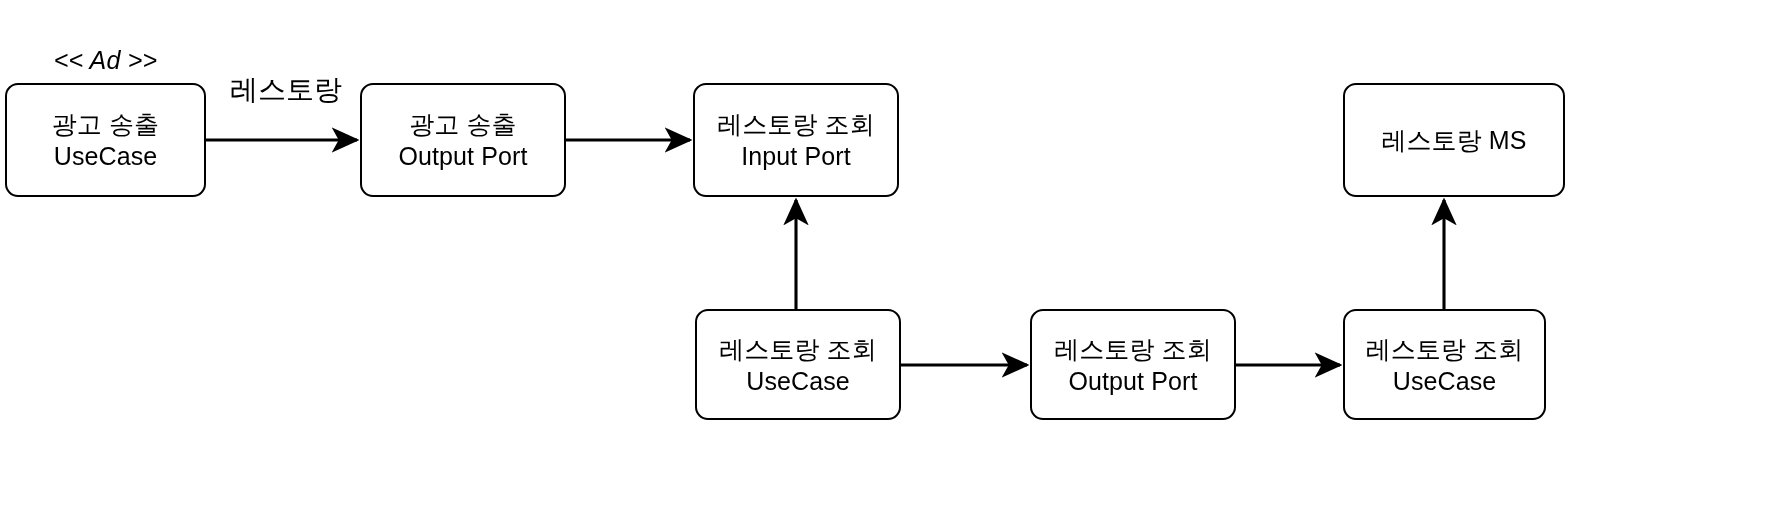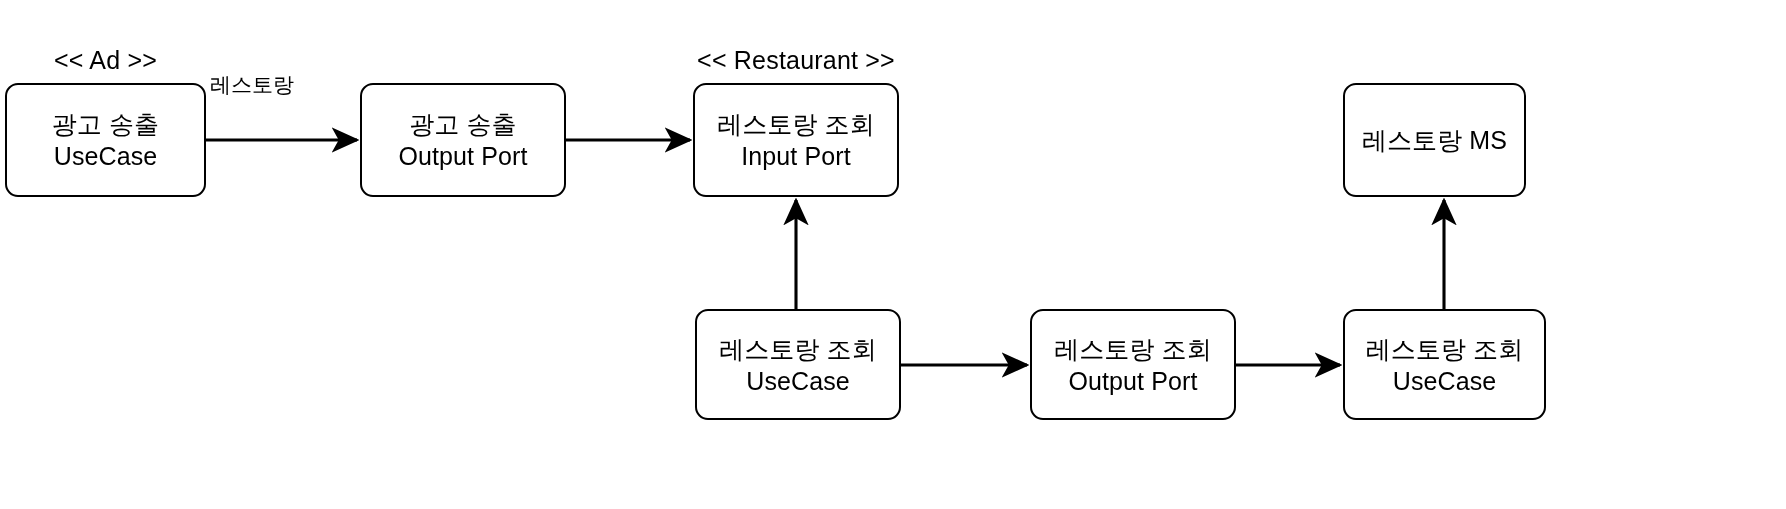--- a/index.html
+++ b/index.html
@@ -46,25 +46,26 @@
   .node .line2 {
     display: block;
     white-space: nowrap;
   }
   .stereotype {
     position: absolute;
     font-size: 25px;
     white-space: nowrap;
     text-align: center;
     letter-spacing: 0.2px;
+    font-style: italic;
   }
   .edge-label {
     position: absolute;
-    font-size: 21px;
-    text-align: left;
+    font-size: 28px;
+    text-align: center;
     line-height: 1.26;
     white-space: nowrap;
     font-family: Liberation Serif, serif;
   }
   .edge-label span {
     display: block;
   }
   .topbar {
     position: absolute;
     background: #ffffff;
@@ -89,42 +90,41 @@
       <line x1="566" y1="140" x2="690" y2="140"></line>
       <line x1="796" y1="309" x2="796" y2="200"></line>
       <line x1="901" y1="365" x2="1027" y2="365"></line>
       <line x1="1236" y1="365" x2="1340" y2="365"></line>
       <line x1="1444" y1="309" x2="1444" y2="200"></line>
     </g>
   </svg>
 
   <div class="stereotype" style="left:5px; top:46px; width:201px;">&lt;&lt; Ad &gt;&gt;</div>
 
-  <div class="stereotype" style="left:693px; top:46px; width:206px;">&lt;&lt; Restaurant &gt;&gt;</div>
 
   <div class="edge-label" style="left:210px; top:72px; width:152px;">
     <span>레스토랑</span>
   </div>
 
   <div class="node" style="left:5px; top:83px; width:201px; height:114px;">
     <span class="line1">광고 송출</span>
     <span class="line2">UseCase</span>
   </div>
 
   <div class="node" style="left:360px; top:83px; width:206px; height:114px;">
     <span class="line1">광고 송출</span>
     <span class="line2">Output Port</span>
   </div>
 
   <div class="node" style="left:693px; top:83px; width:206px; height:114px;">
     <span class="line1">레스토랑 조회</span>
     <span class="line2">Input Port</span>
   </div>
 
-  <div class="node" style="left:1343px; top:83px; width:183px; height:114px;">
+  <div class="node" style="left:1343px; top:83px; width:222px; height:114px;">
     <span class="line1">레스토랑 MS</span>
   </div>
 
   <div class="node" style="left:695px; top:309px; width:206px; height:111px;">
     <span class="line1">레스토랑 조회</span>
     <span class="line2">UseCase</span>
   </div>
 
   <div class="node" style="left:1030px; top:309px; width:206px; height:111px;">
     <span class="line1">레스토랑 조회</span>

